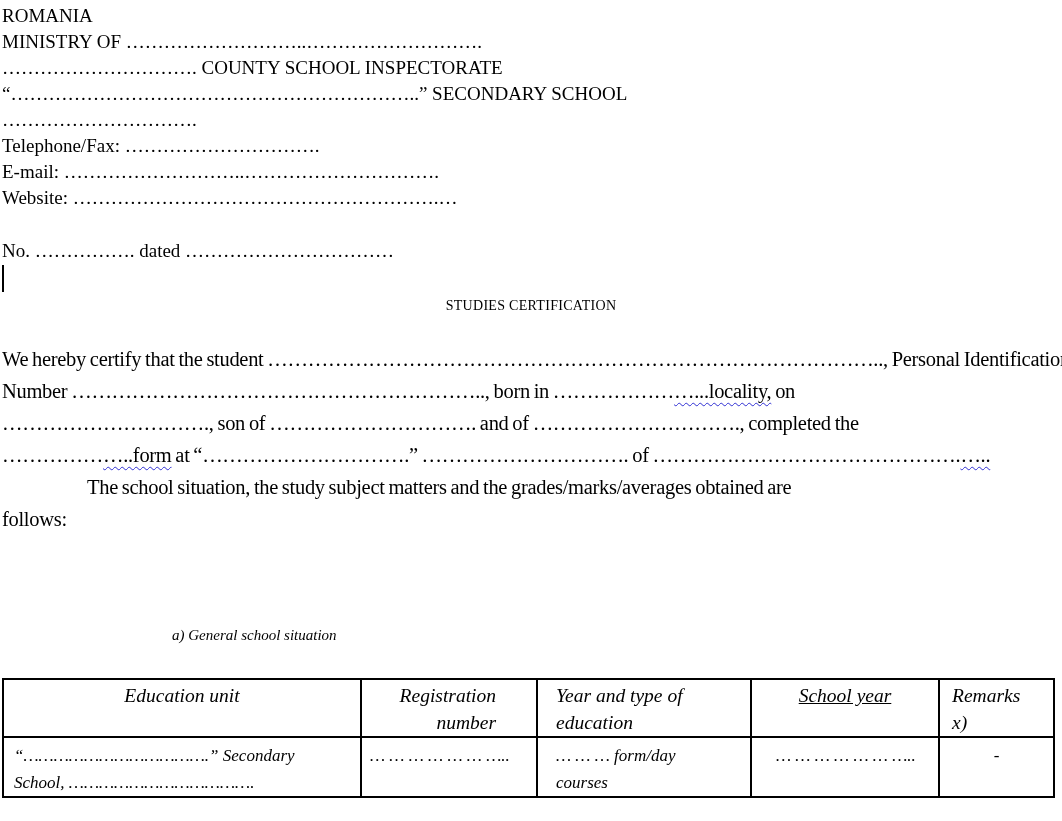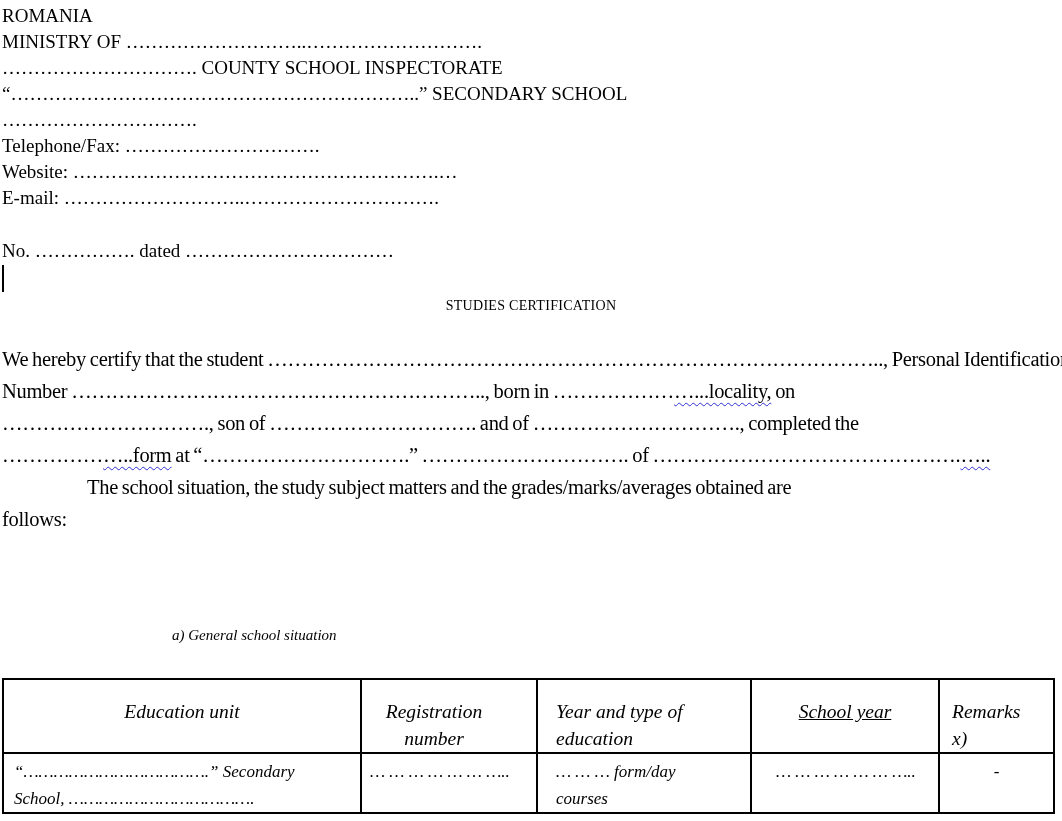--- a/index.html
+++ b/index.html
@@ -84,31 +84,31 @@
     border: 2px solid #000;
     font-style: italic;
     font-weight: normal;
     vertical-align: top;
     overflow: hidden;
   }
   table.situation th {
     font-size: 19.5px;
     line-height: 27px;
     height: 51px;
-    padding: 18px 6px 0 6px;
+    padding: 2px 6px 0 6px;
     border-radius: 14px;
   }
   table.situation td {
     font-size: 17px;
     line-height: 27px;
     height: 48px;
     padding: 4px 6px 0 6px;
   }
   .th-education-unit { text-align: center; }
-  .th-registration   { text-align: center; padding-left: 10px !important; padding-right: 40px !important; }
+  .th-registration   { text-align: right; padding-left: 10px !important; padding-right: 40px !important; }
   .th-year-type      { text-align: left; padding-left: 18px !important; padding-right: 40px !important; margin-top: 38px; }
   .th-school-year    { text-align: center; text-decoration: underline; }
   .th-remarks        { text-align: left; padding-left: 12px !important; padding-right: 22px !important; }
   .td-education-unit { text-align: left; padding-left: 10px !important; padding-right: 30px !important; }
   .td-registration   { text-align: left; padding-left: 8px  !important; }
   .td-year-type      { text-align: left; padding-left: 18px !important; padding-right: 60px !important; }
   .td-school-year    { text-align: left; padding-left: 24px !important; }
   .td-remarks        { text-align: center; font-style: normal; }
 </style>
 </head>
@@ -116,22 +116,22 @@
 
 <div class="page">
 
   <div class="letterhead">
     <div class="lh-line">ROMANIA</div>
     <div class="lh-line">MINISTRY OF ………………………..……………………….</div>
     <div class="lh-line">…………………………. COUNTY SCHOOL INSPECTORATE</div>
     <div class="lh-line">“………………………………………………………..” SECONDARY SCHOOL</div>
     <div class="lh-line">………………………….</div>
     <div class="lh-line">Telephone/Fax: ………………………….</div>
+    <div class="lh-line">E-mail: ………………………..………………………….</div>
     <div class="lh-line">Website: ………………………………………………….…</div>
-    <div class="lh-line">E-mail: ………………………..………………………….</div>
   </div>
 
   <div class="ref-line">No. ……………. dated ……………………………</div>
 
   <div class="caret-line">
     <div class="caret"></div>
   </div>
 
   <div class="doc-title">STUDIES CERTIFICATION</div>
 

